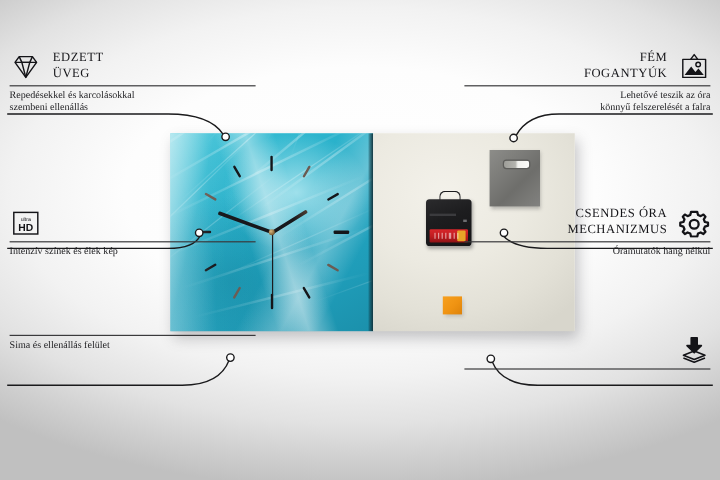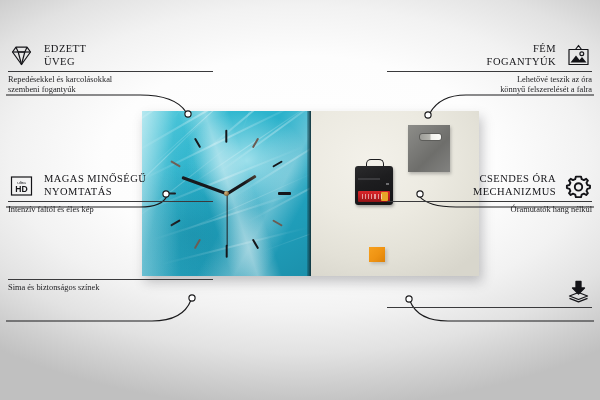--- a/index.html
+++ b/index.html
@@ -361,42 +361,40 @@
             <path d="M19,3.2 L16.8,8 L13.5,20.5"></path>
             <path d="M10.2,8 L16.8,8"></path>
           </g>
         </svg>
       </span>
       <span class="co-title">Edzett
 üveg</span>
     </div>
     <div class="co-rule"></div>
     <div class="co-desc">Repedésekkel és karcolásokkal
-szembeni fogantyúk</div>
+szembeni ellenállás</div>
   </div>
 
   <div class="callout left" style="left:8px; top:172px;">
     <div class="co-head">
       <span class="co-icon">
         <svg width="27" height="24" viewBox="0 0 27 24">
           <rect x="3.5" y="3" width="20" height="18" fill="none" stroke="#141418" stroke-width="1.2"></rect>
           <text x="13.5" y="10.2" font-family="Liberation Sans, sans-serif" font-size="4.4" text-anchor="middle" fill="#141418">ultra</text>
           <text x="13.5" y="18.4" font-family="Liberation Sans, sans-serif" font-size="8.6" font-weight="bold" text-anchor="middle" fill="#141418">HD</text>
         </svg>
       </span>
-      <span class="co-title">Magas minőségű
-nyomtatás</span>
-    </div>
-    <div class="co-rule"></div>
-    <div class="co-desc">Intenzív faltól és éles kép</div>
+    </div>
+    <div class="co-rule"></div>
+    <div class="co-desc">Intenzív színek és élek kép</div>
   </div>
 
   <div class="callout left" style="left:8px; top:278px;">
     <div class="co-rule"></div>
-    <div class="co-desc">Sima és biztonságos színek</div>
+    <div class="co-desc">Sima és ellenállás felület</div>
   </div>
 
   <div class="callout right" style="left:387px; top:172px;">
     <div class="co-head">
       <span class="co-icon">
         <svg width="27" height="24" viewBox="0 0 27 24">
           <g fill="none" stroke="#141418" stroke-width="1.9" stroke-linejoin="round" stroke-linecap="round">
             <path d="M13.5,2.6 L16,2.6 L16.7,5.2 L18.9,6.1 L21.2,4.8 L22.9,6.6 L21.5,8.8 L22.4,11 L25,11.6 L25,14.1 L22.4,14.8 L21.5,17 L22.9,19.2 L21.2,21 L18.9,19.7 L16.7,20.6 L16,23.2 L13.5,23.2 L10.9,23.2 L10.2,20.6 L8,19.7 L5.7,21 L4,19.2 L5.4,17 L4.5,14.8 L1.9,14.1 L1.9,11.6 L4.5,11 L5.4,8.8 L4,6.6 L5.7,4.8 L8,6.1 L10.2,5.2 L10.9,2.6 Z"></path>
             <circle cx="13.5" cy="12.9" r="3.7"></circle>
           </g>

